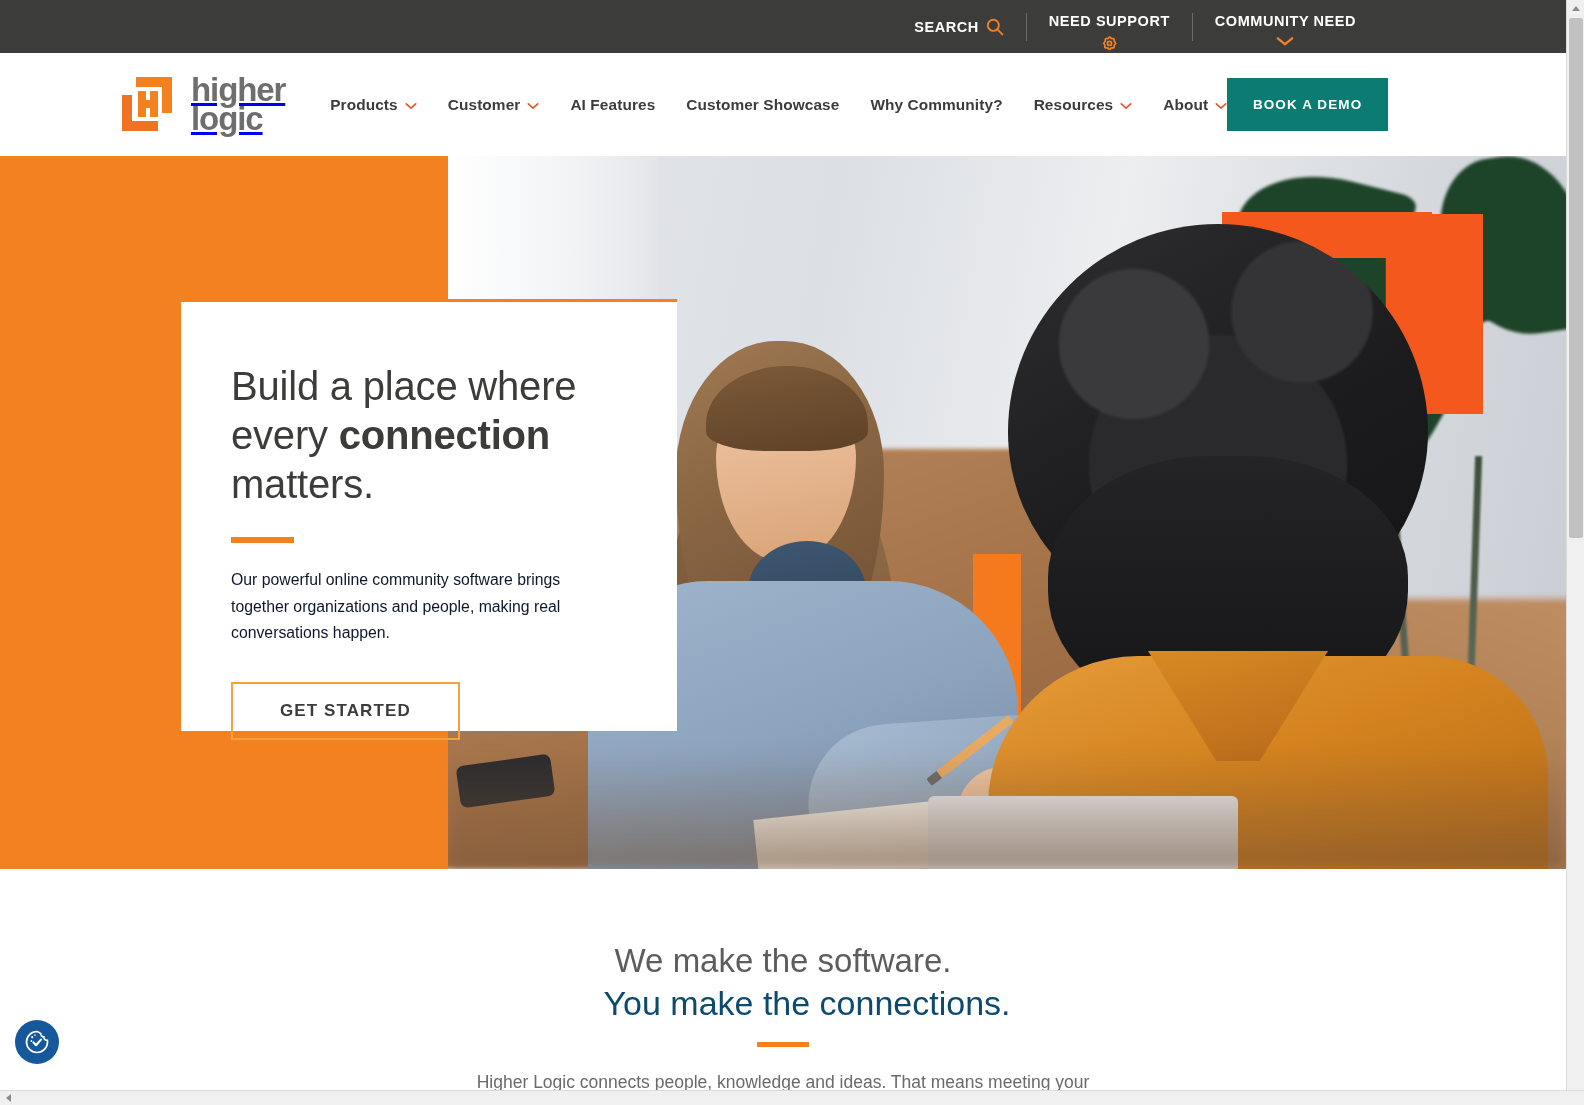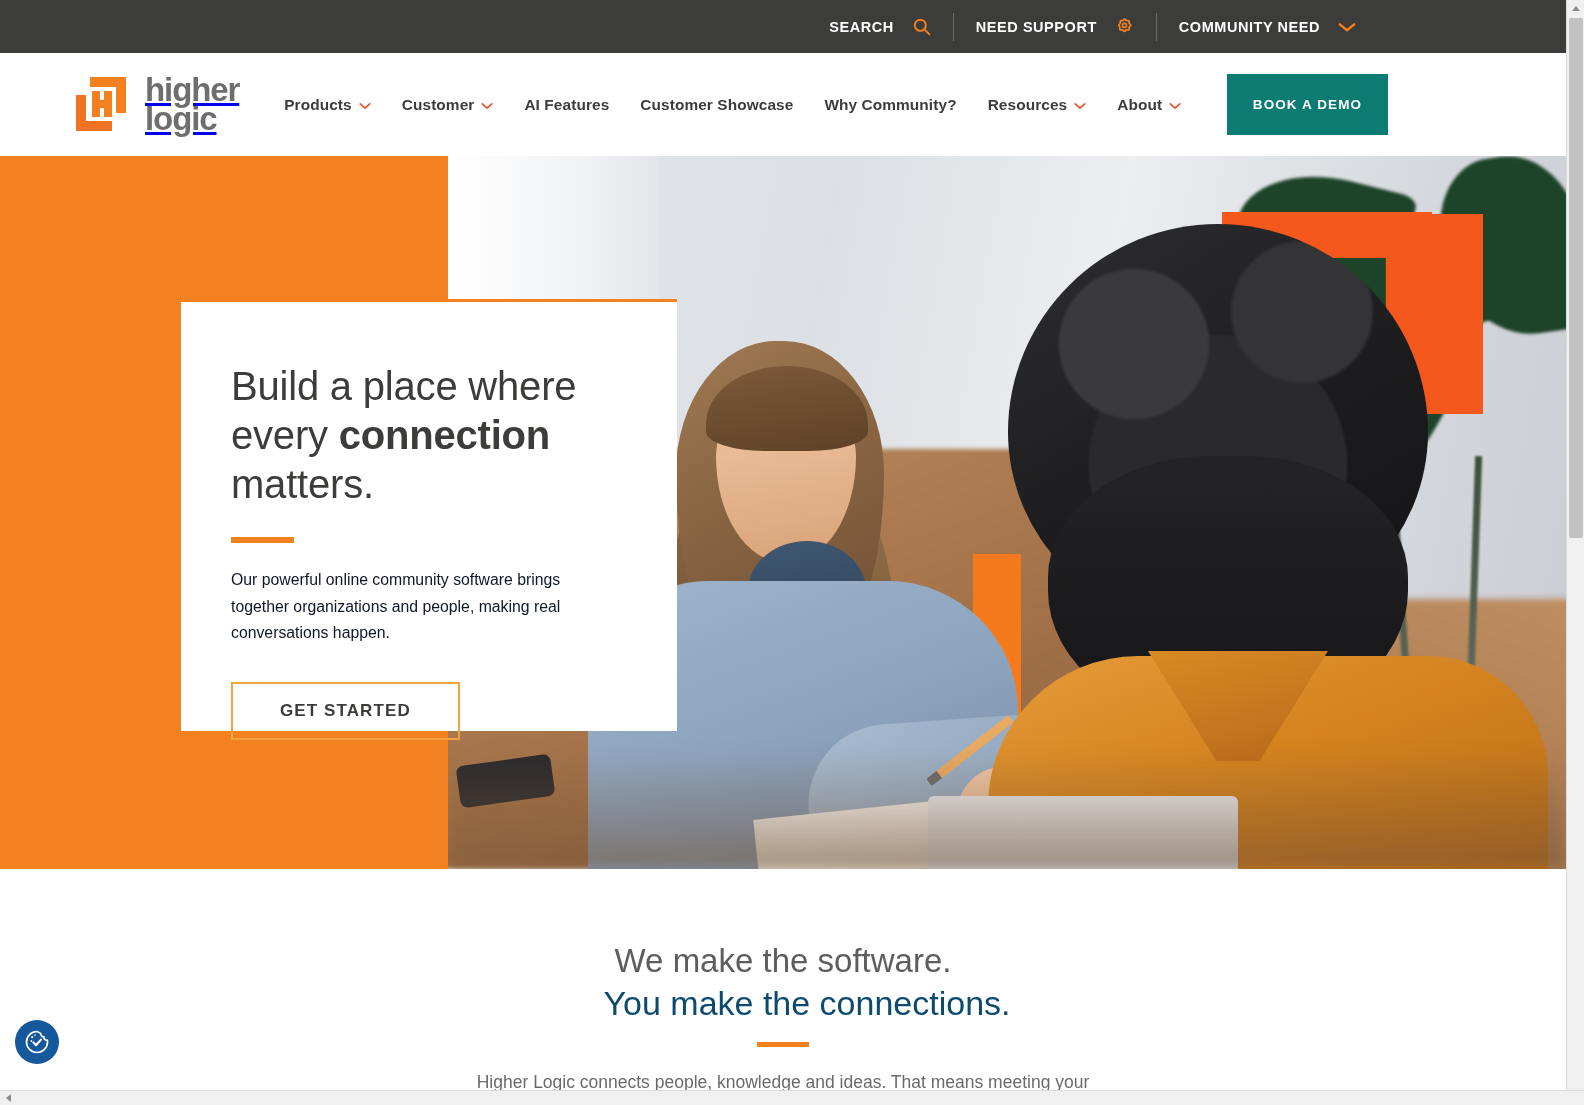--- a/index.html
+++ b/index.html
@@ -36,41 +36,41 @@
     height: 53px;
     background: #3c3c3b;
     display: flex;
     align-items: center;
     justify-content: flex-end;
     padding-right: 188px;
   }
   .util-group {
     display: flex;
     align-items: center;
-    gap: 18px;
+    gap: 6px;
     padding: 0 22px;
     height: 28px;
   }
-  .util-group + .util-group { border-left: 1px solid #6a6a68; }
+  .util-group + .util-group { border-left: 1px solid #6a6a68; flex-direction: column; }
   .util-label {
     color: #ffffff;
     font-size: 14.5px;
     font-weight: bold;
     letter-spacing: .55px;
   }
   .util-icon { display: flex; align-items: center; }
 
   
   .header {
     position: relative;
     height: 103px;
     background: #ffffff;
     display: flex;
     align-items: center;
-    padding-left: 70px;
+    padding-left: 116px;
     padding-right: 178px;
   }
 
   
   .logo { display: flex; align-items: center; gap: 13px; }
   .logo-mark { width: 62px; height: 60px; flex: none; }
   .logo-word {
     font-size: 33px;
     font-weight: bold;
     line-height: 0.86;
@@ -101,21 +101,21 @@
 
   .demo-btn {
     margin-left: auto;
     background: #0c7c72;
     color: #ffffff;
     font-size: 13.5px;
     font-weight: bold;
     letter-spacing: 1.1px;
     border: none;
     width: 161px;
-    height: 61px;
+    height: 53px;
     cursor: pointer;
     font-family: "Liberation Sans", sans-serif;
   }
 
   
   .hero {
     position: relative;
     height: 713px;
     background: #f4811f;
     overflow: hidden;

